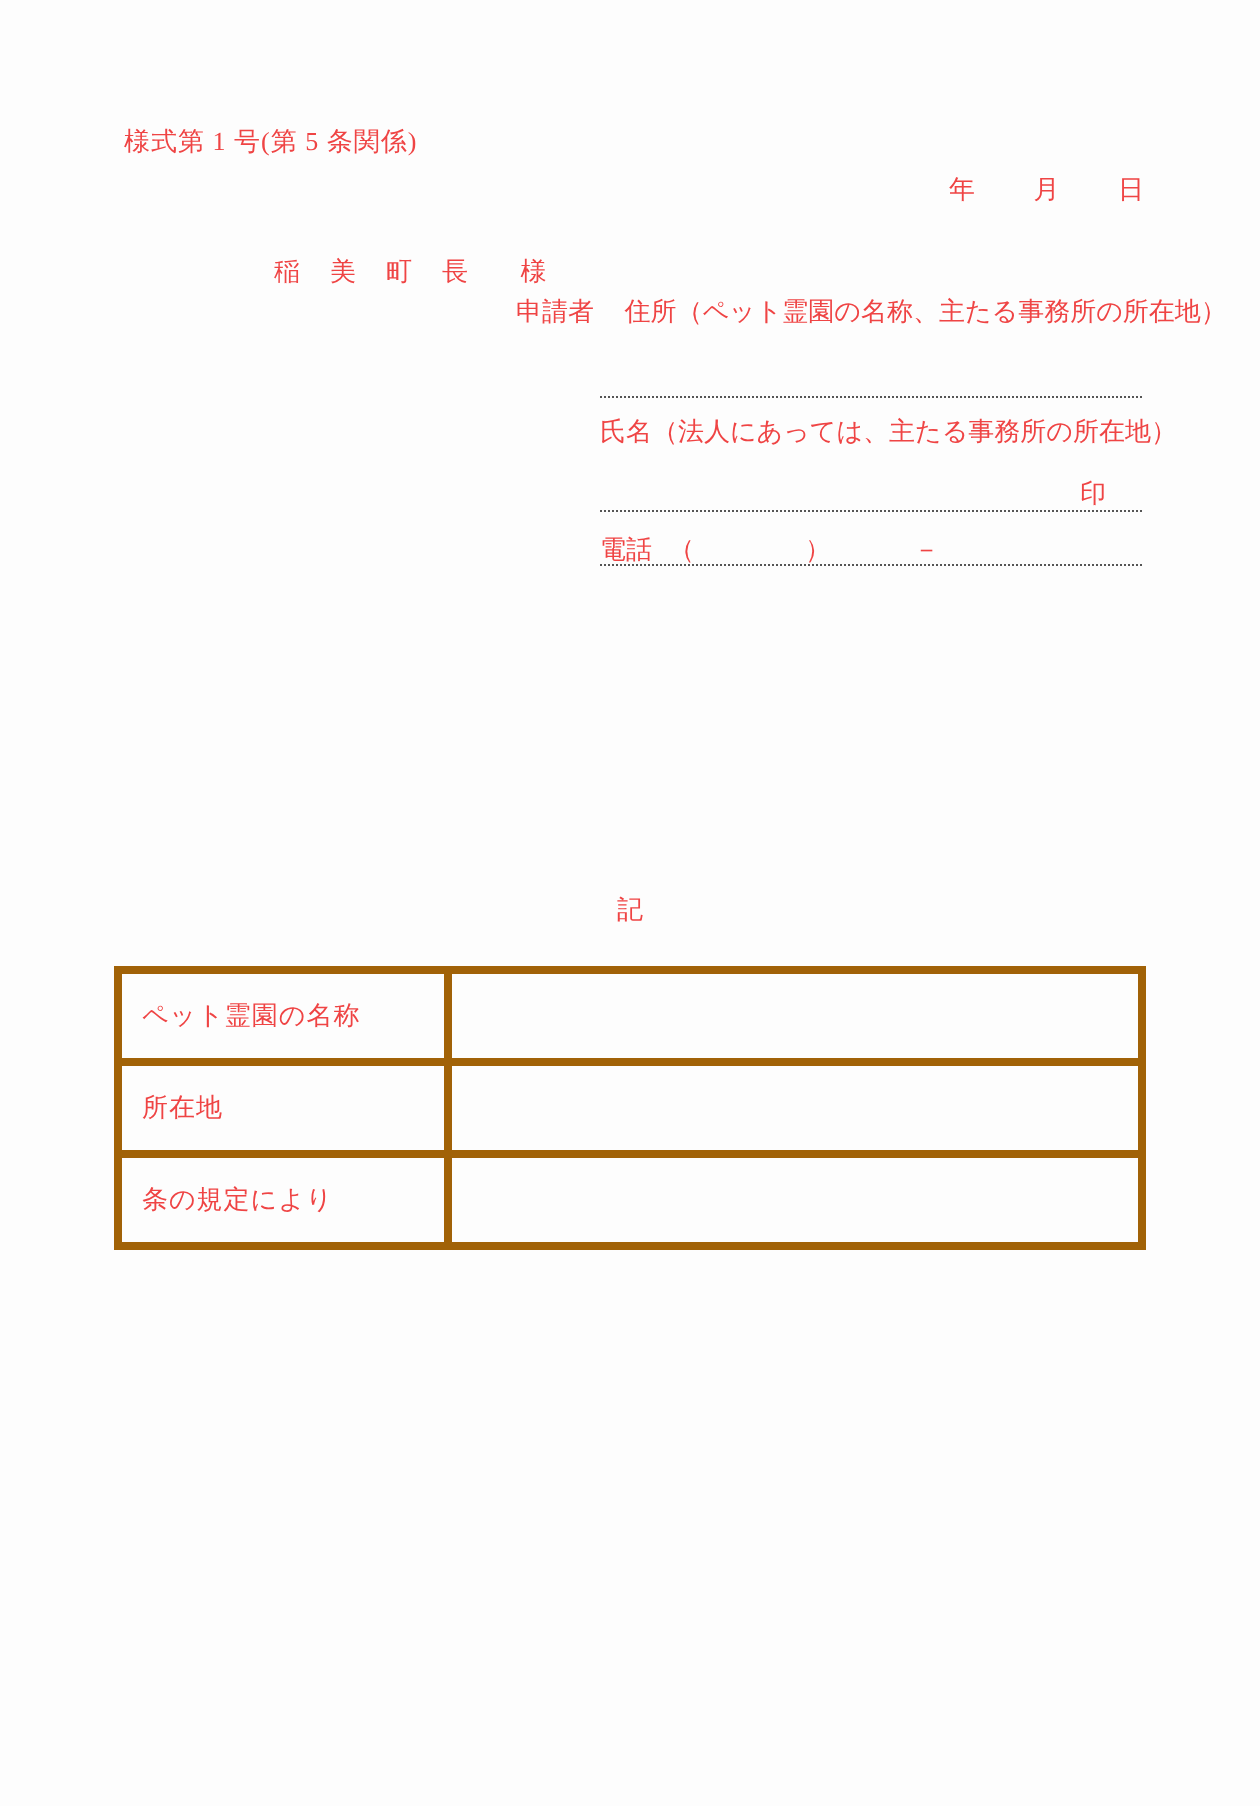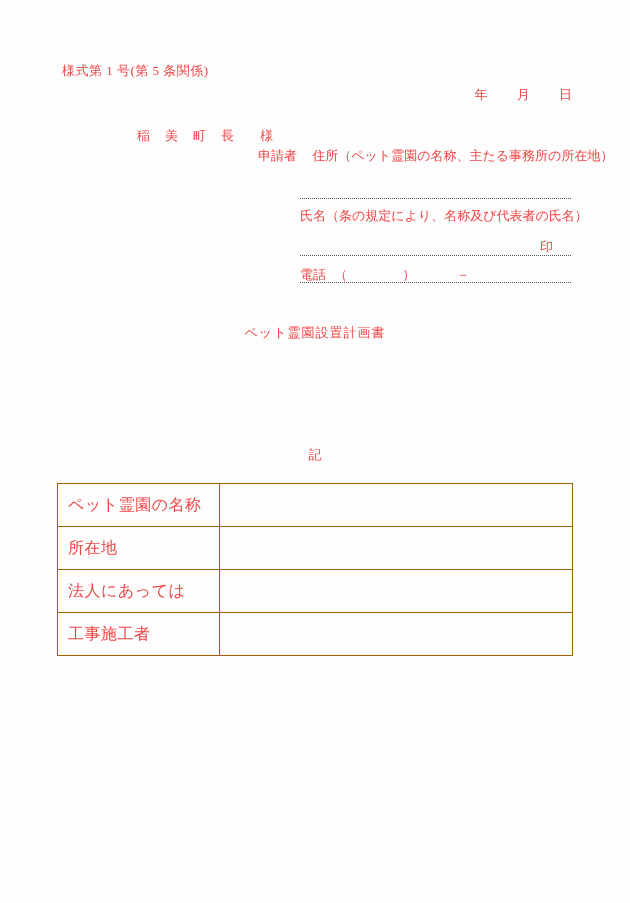--- a/index.html
+++ b/index.html
@@ -56,24 +56,24 @@
 
   .record-marker { left: 0; right: 0; top: 446px; text-align: center; }
 
   table.plan-table {
     position: absolute;
     left: 57px; top: 483px;
     width: 516px;
     border-collapse: collapse;
   }
   table.plan-table td {
-    border: 1px solid #a16207;
+    border: 4px solid #a16207;
     height: 42px;
     vertical-align: middle;
-    font-size: 16px;
+    font-size: 13px;
   }
   td.cell-label { width: 145px; padding: 0 6px 0 10px; letter-spacing: 0.5px; }
   td.cell-value { padding: 0 6px; }
 </style>
 </head>
 <body>
 
 <div class="page">
 
   <div class="abs form-number">様式第 1 号(第 5 条関係)</div>
@@ -89,52 +89,47 @@
     <span class="addressee-honorific">様</span>
   </div>
 
   <div class="abs applicant-line">
     <span>申請者</span>
     <span class="applicant-address-label">住所（ペット霊園の名称、主たる事務所の所在地）</span>
   </div>
 
   <div class="abs dotted addr-fill-line"></div>
 
-  <div class="abs name-label-line">氏名（条の規定により、名称及び代表者の氏名）</div>
+  <div class="abs name-label-line">氏名（法人にあっては、主たる事務所の所在地）</div>
 
   <div class="abs dotted seal-line">
     <span>印</span>
   </div>
 
   <div class="abs dotted phone-line">
     <span>電話</span>
     <span class="phone-paren-open">（</span>
     <span class="phone-paren-close">）</span>
     <span class="phone-dash">－</span>
   </div>
 
-  <div class="abs doc-title">ペット霊園設置計画書</div>
 
 
   <div class="abs record-marker">記</div>
 
   <table class="plan-table">
     <tbody>
       <tr>
         <td class="cell-label">ペット霊園の名称</td>
         <td class="cell-value"></td>
       </tr>
       <tr>
         <td class="cell-label">所在地</td>
         <td class="cell-value"></td>
       </tr>
       <tr>
-        <td class="cell-label">法人にあっては</td>
-        <td class="cell-value"></td>
-      </tr>
-      <tr>
-        <td class="cell-label">工事施工者</td>
+        <td class="cell-label">条の規定により</td>
         <td class="cell-value"></td>
       </tr>
     </tbody>
   </table>
 
 </div>
 
 </body></html>

